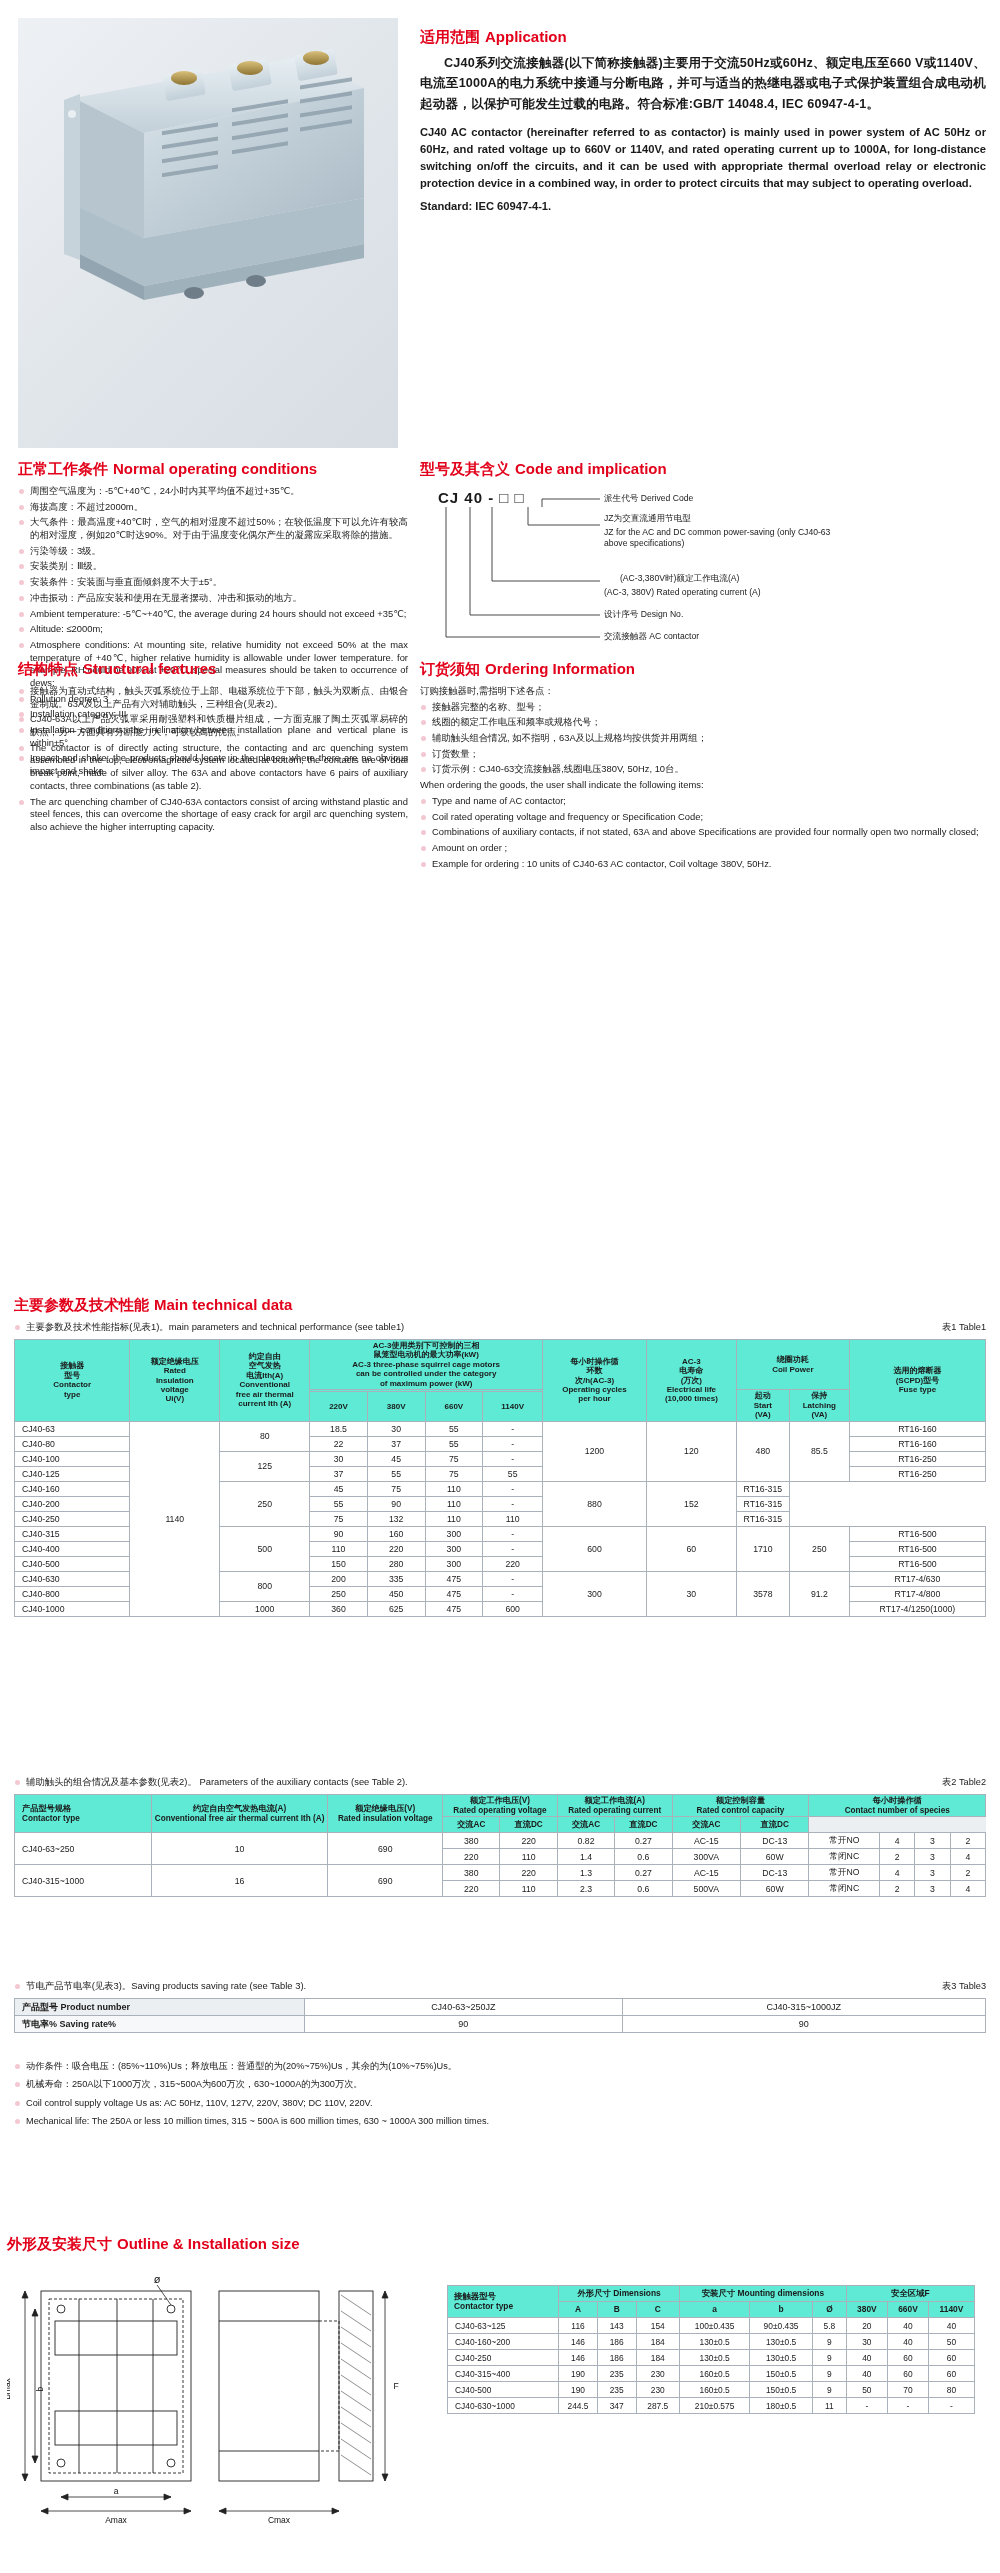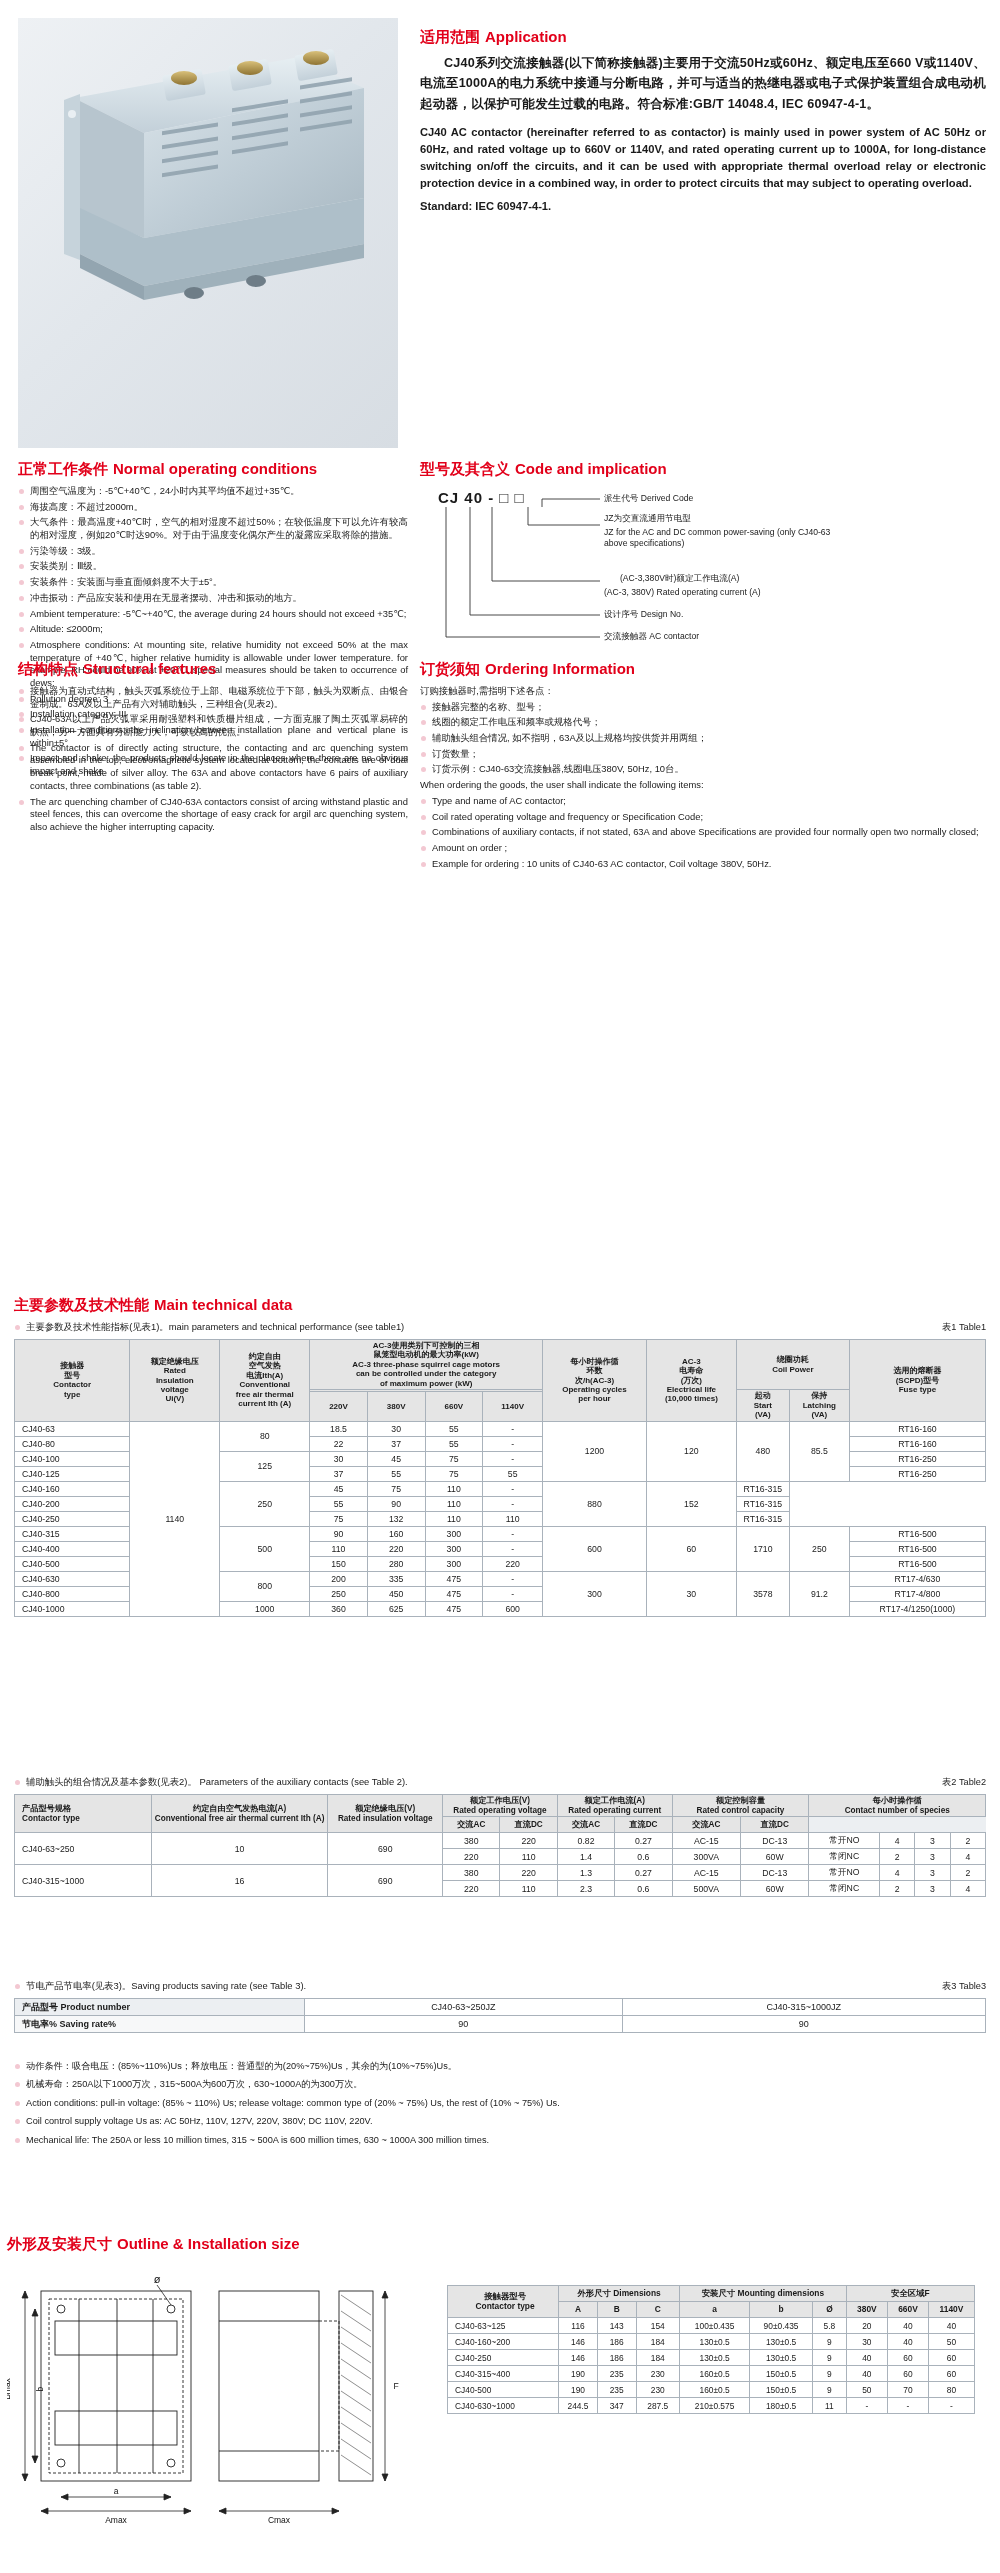--- a/index.html
+++ b/index.html
@@ -75,21 +75,21 @@
   #ordering    { left:420px; top:660px; width:566px; }
 
   
   .code-diagram { position:relative; height:190px; font-size:9px; }
   .code-title { font-size:15px; font-weight:bold; letter-spacing:1px; }
   .leg { position:absolute; font-size:8.6px; line-height:1.3; }
 
   
   table { border-collapse:collapse; width:100%; font-size:8.6px; }
   table td, table th { border:1px solid #a9b2bb; padding:1px 2px; text-align:center; vertical-align:middle; }
-  thead td, thead th { background:#e5e5e5; font-weight:bold; line-height:1.18; }
+  thead td, thead th { background:#5eead4; font-weight:bold; line-height:1.18; }
   .tbl-cap { font-size:9.2px; text-align:right; margin-bottom:2px; }
   .tbl-note { font-size:9.4px; position:relative; padding-left:12px; }
   .tbl-note:before {
     content:""; position:absolute; left:1px; top:4px;
     width:5px; height:5px; border-radius:50%; background:#f3c8d2;
   }
   .cap-row { display:flex; justify-content:space-between; align-items:flex-start; margin-bottom:3px; }
 
   #main-data { position:absolute; left:14px; top:1296px; width:972px; }
   #tbl1 td { font-size:8.7px; height:15px; }
@@ -615,21 +615,20 @@
           <td>90</td>
         </tr>
       </tbody>
     </table>
   </div>
 
   <div id="bottom-notes">
     <ul class="blist">
       <li>动作条件：吸合电压：(85%~110%)Us；释放电压：普通型的为(20%~75%)Us，其余的为(10%~75%)Us。</li>
       <li>机械寿命：250A以下1000万次，315~500A为600万次，630~1000A的为300万次。</li>
-      <li>Action conditions: pull-in voltage: (85% ~ 110%) Us; release voltage: common type of (20% ~ 75%) Us, the rest of (10% ~ 75%) Us.</li>
       <li>Coil control supply voltage Us as: AC 50Hz, 110V, 127V, 220V, 380V; DC 110V, 220V.</li>
       <li>Mechanical life: The 250A or less 10 million times, 315 ~ 500A is 600 million times, 630 ~ 1000A 300 million times.</li>
     </ul>
   </div>
 
   <div id="outline">
     <h2 class="sec-head">
       <span>外形及安装尺寸</span><span class="en">Outline &amp; Installation size</span>
     </h2>
     <div class="outline-wrap">
@@ -704,21 +703,21 @@
           </g>
           <line x1="150" y1="24" x2="164" y2="44" stroke="#222" stroke-width="0.8"></line>
         </svg>
       </div>
 
       <div class="dim-table">
         <table id="tbl4">
           <thead>
             <tr>
               <td rowspan="2" style="width:92px">
-                <div style="white-space:pre-line;text-align:center;padding-left:4px">接触器型号
+                <div style="white-space:pre-line;text-align:left;padding-left:4px">接触器型号
 Contactor type</div>
               </td>
               <td colspan="3">外形尺寸 Dimensions</td>
               <td colspan="3">安装尺寸 Mounting dimensions</td>
               <td colspan="3">安全区域F</td>
             </tr>
             <tr>
               <td style="width:32px">A</td>
               <td style="width:32px">B</td>
               <td style="width:36px">C</td>

